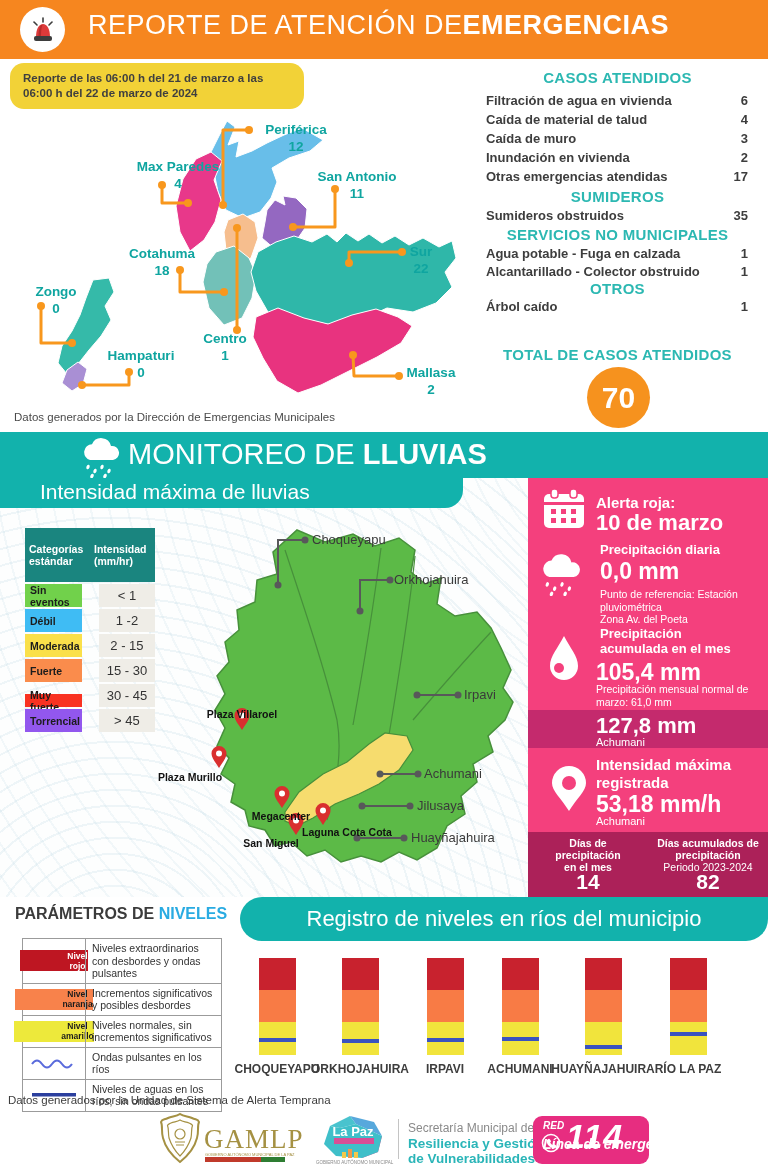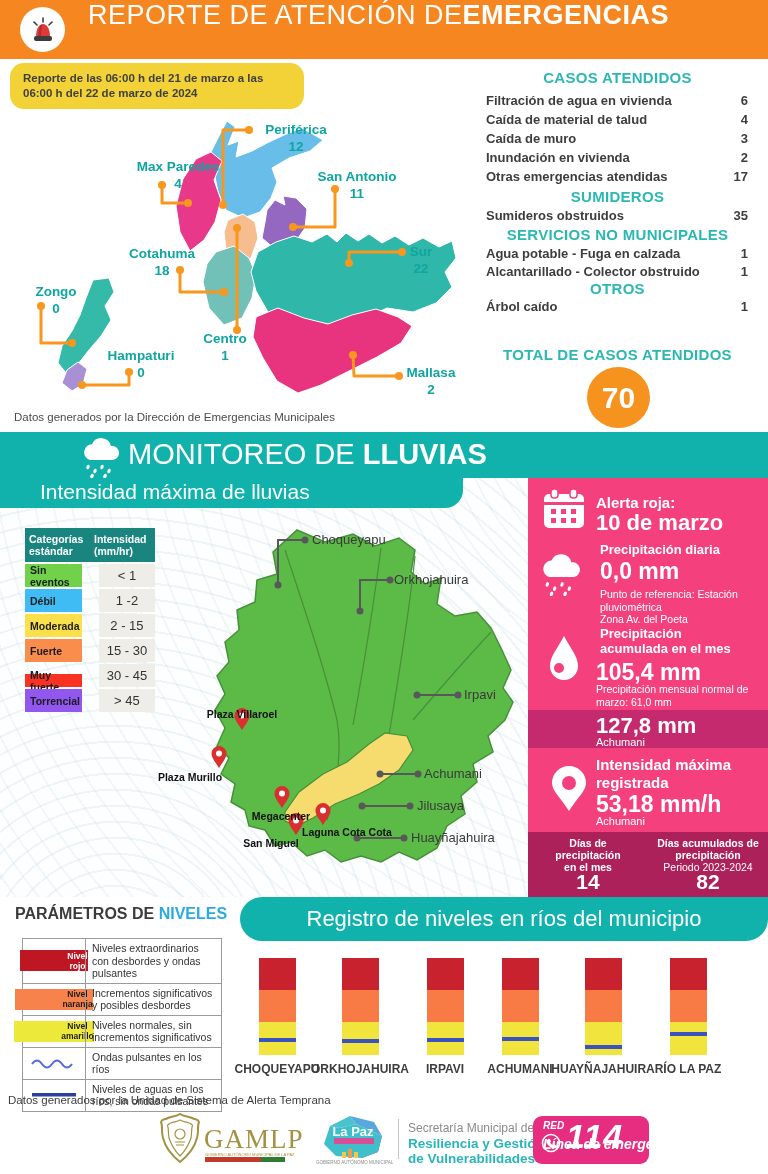--- a/index.html
+++ b/index.html
@@ -4,21 +4,21 @@
 <style>
   html,body{margin:0;padding:0;background:#e9e9e9;}
   .page{position:relative;width:768px;height:1174px;background:#ffffff;overflow:hidden;
         font-family:"Liberation Sans",sans-serif;}
   .abs{position:absolute;}
 
   
   .top-banner{position:absolute;left:0;top:0;width:768px;height:59px;background:#F6861F;}
   .siren-circle{position:absolute;left:20px;top:7px;width:45px;height:45px;border-radius:50%;background:#fff;
                 display:flex;align-items:center;justify-content:center;}
-  .banner-title{position:absolute;left:88px;top:0;height:50px;display:flex;
+  .banner-title{position:absolute;left:88px;top:0;height:50px;display:flex;align-items:center;
                 color:#fff;font-size:27px;letter-spacing:.5px;}
   .banner-title .bold{font-weight:bold;}
 
   
   .date-box{position:absolute;left:10px;top:63px;width:268px;background:#F2D237;border-radius:14px;
             padding:8px 13px;font-size:11.5px;font-weight:bold;color:#3f3f3f;line-height:15px;}
 
   
   .dlabel{position:absolute;transform:translateX(-50%);text-align:center;color:#0FA5A0;
           font-size:13.5px;font-weight:bold;line-height:17px;white-space:nowrap;}
@@ -40,21 +40,21 @@
   .rain-band{position:absolute;left:0;top:0;width:768px;height:46px;background:#12B2AC;}
   .rain-subband{position:absolute;left:0;top:46px;width:463px;height:30px;background:#12B2AC;
                 border-radius:0 0 18px 0;}
   .rain-title{position:absolute;left:128px;top:6px;color:#fff;font-size:29px;white-space:nowrap;}
   .rain-title .bold{font-weight:bold;}
   .rain-subtitle{position:absolute;left:40px;top:48px;color:#fff;font-size:21px;font-weight:300;}
 
   
   .itable{position:absolute;left:25px;top:96px;width:130px;}
   .ihead{display:flex;background:#1A857F;color:#fff;font-size:10.5px;font-weight:bold;line-height:12px;}
-  .ihead div{padding:5px 4px;box-sizing:border-box;}
+  .ihead div{padding:15px 4px;box-sizing:border-box;}
   .ih1{width:65px;} .ih2{width:65px;}
   .irow{display:flex;margin-top:2px;height:23px;gap:17px;}
   .icell{box-sizing:border-box;display:flex;align-items:center;}
   .swatch{width:65px;padding-left:5px;font-size:10.5px;font-weight:bold;color:#1c1c1c;}
   .range{width:65px;background:#EFEDE7;justify-content:center;font-size:13px;color:#333;}
 
   
   .station{position:absolute;font-size:13px;color:#3a3a3a;white-space:nowrap;}
   .place{position:absolute;transform:translateX(-50%);font-size:10.5px;font-weight:bold;color:#111;white-space:nowrap;}
 

